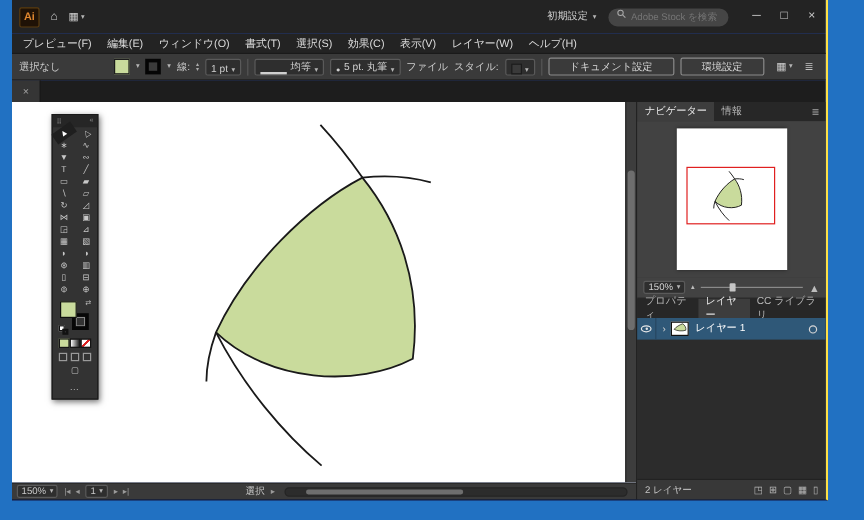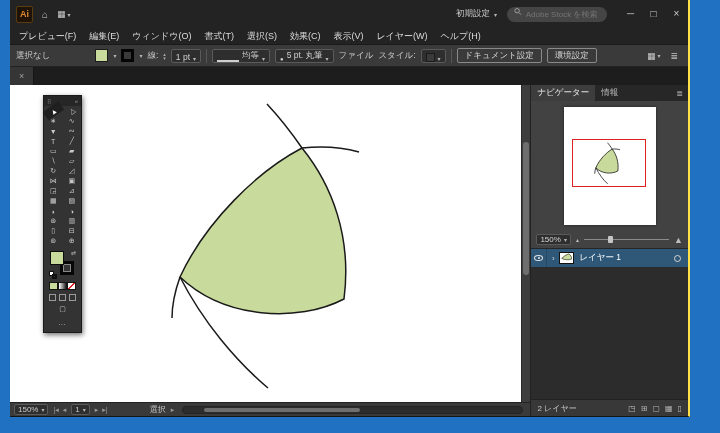--- a/index.html
+++ b/index.html
@@ -22,21 +22,21 @@
   .menubar{height:17px;background:#232323;display:flex;align-items:center;gap:13px;padding:0 9px;font-size:9px;color:#dcdcdc;border-bottom:1px solid #1a1a1a}
   
   .controlbar{height:22px;background:#3a3a3a;border-bottom:1px solid #222;display:flex;align-items:center;font-size:8.5px;color:#cfcfcf;gap:5px;padding:0 6px}
   .sw{width:13px;height:13px;border:1px solid #1b1b1b;display:inline-block}
   .sw.fill{background:#c9db9c}
   .sw.stroke{border:3px solid #050505;background:#3a3a3a}
   .sep{width:1px;height:14px;background:#565656}
   .cb-box{display:flex;align-items:flex-end;gap:3px;background:#2e2e2e;border:1px solid #5a5a5a;border-radius:2px;padding:0 4px;height:14px}
   .stepper{display:flex;flex-direction:column;font-size:5px;line-height:4px;color:#aaa}
   .profile-line{display:inline-block;width:22px;border-top:2px solid #cfcfcf}
-  .cbtn{height:15px;display:flex;align-items:center;padding:0 7px;border:1px solid #8a8a8a;border-radius:2px;font-size:8.5px;color:#dadada;background:transparent}
+  .cbtn{height:15px;display:flex;align-items:center;padding:0 17px;border:1px solid #8a8a8a;border-radius:2px;font-size:8.5px;color:#dadada;background:transparent}
   .cb-right{margin-left:auto;display:flex;align-items:center;gap:10px;color:#c5c5c5;font-size:9px;padding-right:4px}
   
   .tabrow{height:18px;background:#1d1d1d;display:flex;align-items:stretch}
   .doc-tab{background:#353535;display:flex;align-items:center;gap:7px;padding:0 9px;font-size:8.5px;color:#c9c9c9;border-right:1px solid #151515}
   .tabclose{color:#9f9f9f;font-size:9px}
   
   .main{position:absolute;top:85px;left:0;right:0;bottom:0;display:flex}
   .canvas-col{width:545px;display:flex;flex-direction:column}
   .canvas-area{position:relative;flex:1;background:#ffffff;overflow:hidden}
   .art{position:absolute;left:0;top:0}
@@ -216,21 +216,21 @@
           <span>◂</span>
         </span>
         <span class="sb-box">
           <span>1</span>
           <span class="car">▾</span>
         </span>
         <span class="sb-nav">
           <span>▸</span>
           <span>▸|</span>
         </span>
-        <span style="margin-left:37px">選択</span>
+        <span style="margin-left:92px">選択</span>
         <span class="sb-nav">▸</span>
         <div class="hscroll">
           <div class="hthumb"></div>
         </div>
       </div>
     </div>
 
     <div class="dock">
 
       <div class="ptabs">
@@ -255,20 +255,25 @@
           <span>150%</span>
           <span class="car">▾</span>
         </span>
         <span class="mountain-sm">▴</span>
         <div class="slider">
           <div class="sthumb"></div>
         </div>
         <span class="mountain-lg">▲</span>
       </div>
 
+      <div class="ptabs">
+        <span class="ptab">プロパティ</span>
+        <span class="ptab active">レイヤー</span>
+        <span class="ptab">CC ライブラリ</span>
+      </div>
 
       <div class="layers">
         <div class="layerrow">
           <span class="eyecell">
             <span class="eye"></span>
           </span>
           <span class="lexpand">›</span>
           <span class="lthumb">
             <svg width="13" height="10" viewBox="140 40 220 280" preserveAspectRatio="none">
               <path d="M 292 63 C 248 86 196 136 170 192 C 214 234 288 238 334 214 C 342 152 322 100 292 63 Z" fill="#c9db9c" stroke="#1a1a1a" stroke-width="0.6" vector-effect="non-scaling-stroke"></path>

